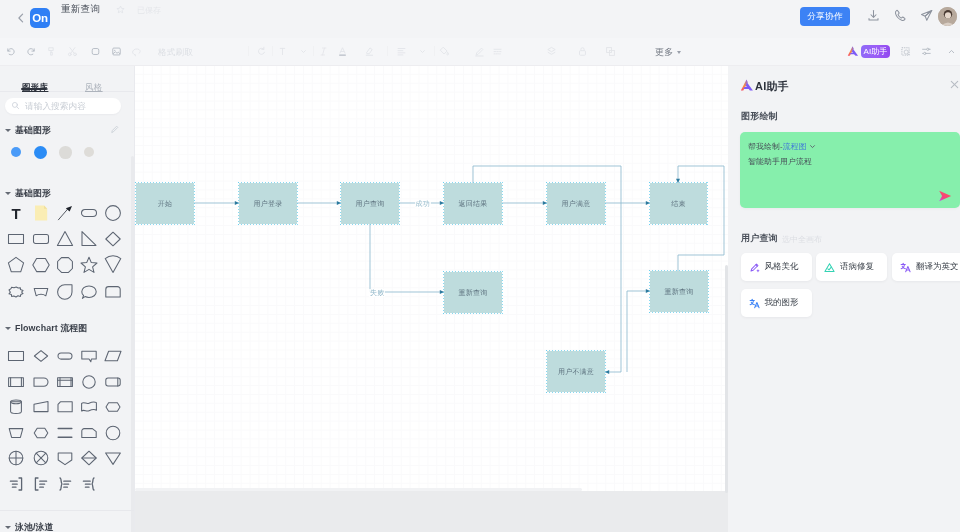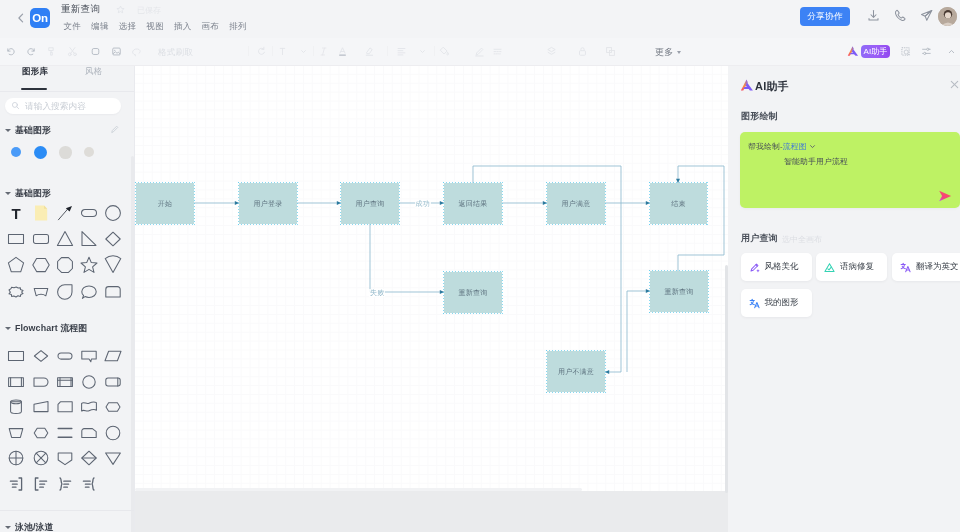--- a/index.html
+++ b/index.html
@@ -48,21 +48,21 @@
   .more-caret { width:0;height:0;border-left:2.6px solid transparent;border-right:2.6px solid transparent;border-top:3.2px solid #9aa0aa; }
   .ai-chip { position:absolute; left:861px; top:7px; height:13px; padding:0 4px; border-radius:4px;
              background:linear-gradient(95deg,#8f6bf8,#9b5cf6 55%,#9148ef); color:#fff; font-size:8px;
              display:flex; align-items:center; justify-content:center; width:29px; letter-spacing:0.1px; white-space:nowrap; overflow:hidden; }
   .ai-mark { position:absolute; left:847px; top:7px; width:12px; height:12px; }
 
   
   .leftpanel { position:absolute; left:0; top:66px; width:135px; height:466px; background:#f2f3f5;
                border-right:1px solid #e9eaee; overflow:hidden; }
   .lp-tabs { position:relative; height:26px; border-bottom:1px solid #e8e9ed; background:#f2f3f5; }
-  .lp-tab { position:absolute; top:0; font-size:8.5px; color:#adb3bc; letter-spacing:.3px; }
+  .lp-tab { position:absolute; top:16px; font-size:8.5px; color:#adb3bc; letter-spacing:.3px;text-decoration:underline; }
   .lp-tab.active { color:#2d323c; font-weight:700; }
   .lp-tab-underline { position:absolute; height:2px; background:#2d323c; border-radius:1px; }
   .searchbox { position:absolute; left:5px; top:31.5px; width:116px; height:16px; background:#fff;
                border-radius:8px; box-shadow:0 1px 2px rgba(16,24,40,.04); }
   .searchbox .si { position:absolute; left:6px; top:3px; width:9px; height:9px; color:#cdd2da; }
   .searchbox .sp { position:absolute; left:20px; top:3.4px; font-size:8.7px; color:#c8cdd4; }
 
   .sec-head { position:absolute; left:5px; font-size:8.9px; color:#3b404a; font-weight:600;
               display:flex; align-items:center; gap:4px; letter-spacing:.1px; }
   .caret { width:0; height:0; border-left:3px solid transparent; border-right:3px solid transparent;
@@ -103,25 +103,25 @@
           background-repeat:no-repeat; pointer-events:none; }
   .edgelabel { position:absolute; font-size:7px; color:#93b9ca; letter-spacing:.2px; white-space:nowrap; background:rgba(255,255,255,.85); padding:0 1px; line-height:8px; }
 
   
   .aipanel { position:absolute; left:730px; top:66px; width:230px; height:466px; background:#f2f3f5; }
   .ai-title { position:absolute; left:25px; top:13px; font-size:11px; color:#2d323c; font-weight:600; letter-spacing:.2px; }
   .ai-title-mark { position:absolute; left:10px; top:12px; width:14px; height:14px; }
   .ai-close { position:absolute; left:219px; top:13px; width:11px; height:11px; color:#b7bcc4; }
   .ai-sec { position:absolute; left:11px; font-size:9px; color:#4a505a; font-weight:600; letter-spacing:.2px; }
   .ai-sec-hint { position:absolute; font-size:8px; color:#dcdee3; font-weight:400; }
-  .ai-input { position:absolute; left:10px; top:65.5px; width:220px; height:76px; background:#bef264;
+  .ai-input { position:absolute; left:10px; top:65.5px; width:220px; height:76px; background:#86efac;
               border-radius:5px; box-shadow:0 1px 3px rgba(16,24,40,.04); }
   .ai-prompt-a { position:absolute; left:8px; top:9.5px; font-size:7.8px; color:#464c57; letter-spacing:.2px; white-space:nowrap; }
   .ai-prompt-tag { color:#3f78d8; }
-  .ai-prompt-b { position:absolute; left:8px; top:24.5px; font-size:7.8px; color:#464c57; letter-spacing:.2px; white-space:nowrap;margin-left:36px; }
+  .ai-prompt-b { position:absolute; left:8px; top:24.5px; font-size:7.8px; color:#464c57; letter-spacing:.2px; white-space:nowrap; }
   .ai-send { position:absolute; left:198px; top:58px; width:14px; height:12px; }
   .chip { position:absolute; height:28px; background:#fff; border-radius:5px;
           box-shadow:0 1px 3px rgba(16,24,40,.05); display:flex; align-items:center; padding-left:8px; gap:5px;text-align:right; }
   .chip span { font-size:8.5px; color:#3a4049; white-space:nowrap; }
   .chip svg { flex:0 0 auto; }
 </style>
 </head>
 <body>
 
 <div id="app">
@@ -132,29 +132,20 @@
       </svg>
     <div class="logo">
         <span>On</span>
       </div>
     <div class="doc-title">重新查询</div>
     <svg class="title-star" viewBox="0 0 12 12" fill="none" stroke="currentColor" stroke-width="1">
         <path d="M6 1.4 L7.4 4.4 L10.6 4.8 L8.3 7.1 L8.9 10.3 L6 8.8 L3.1 10.3 L3.7 7.1 L1.4 4.8 L4.6 4.4 Z"></path>
       </svg>
     <div class="saved-text">已保存</div>
 
-    <div class="menubar">
-      <div class="mi">文件</div>
-      <div class="mi">编辑</div>
-      <div class="mi">选择</div>
-      <div class="mi">视图</div>
-      <div class="mi">插入</div>
-      <div class="mi">画布</div>
-      <div class="mi">排列</div>
-    </div>
 
     <div class="share-btn">
         <span>分享协作</span>
       </div>
     <svg class="tb-ico" id="ico-download" viewBox="0 0 16 16" fill="none" stroke="currentColor" stroke-width="1.1" stroke-linecap="round" stroke-linejoin="round">
         <path d="M8 2.6 V9.6"></path>
         <path d="M5.3 7.2 L8 9.9 L10.7 7.2"></path>
         <path d="M3.2 11.1 V12.8 H12.8 V11.1"></path>
       </svg>
     <svg class="tb-ico" id="ico-phone" viewBox="0 0 16 16" fill="none" stroke="currentColor" stroke-width="1.1" stroke-linecap="round" stroke-linejoin="round">

